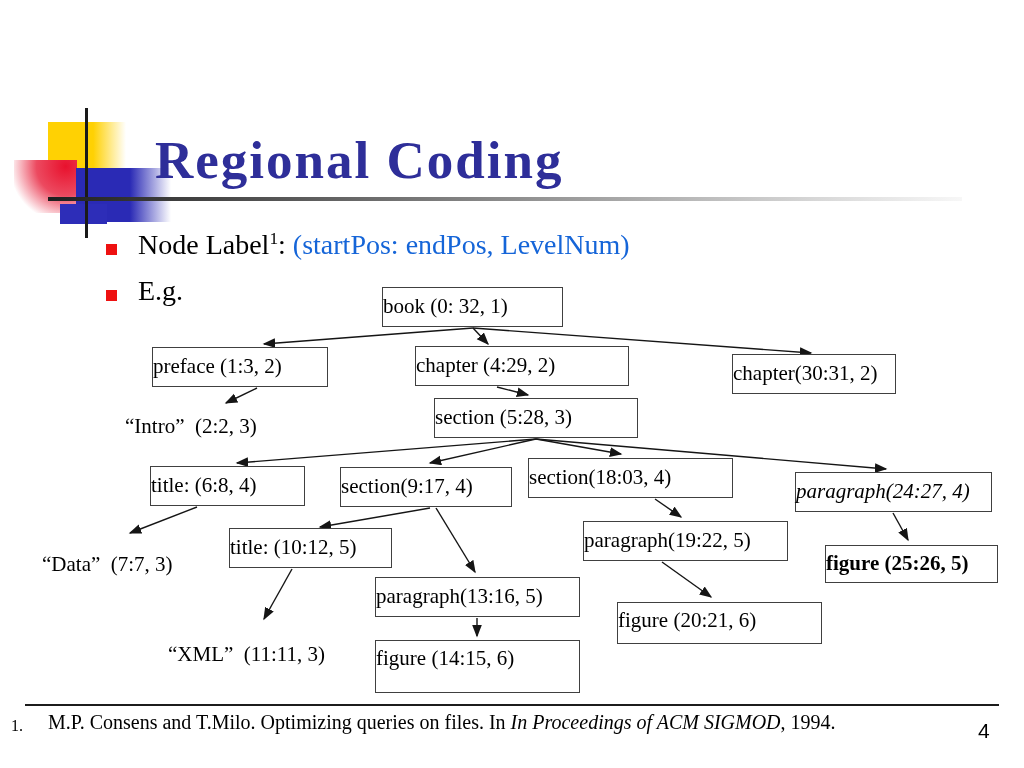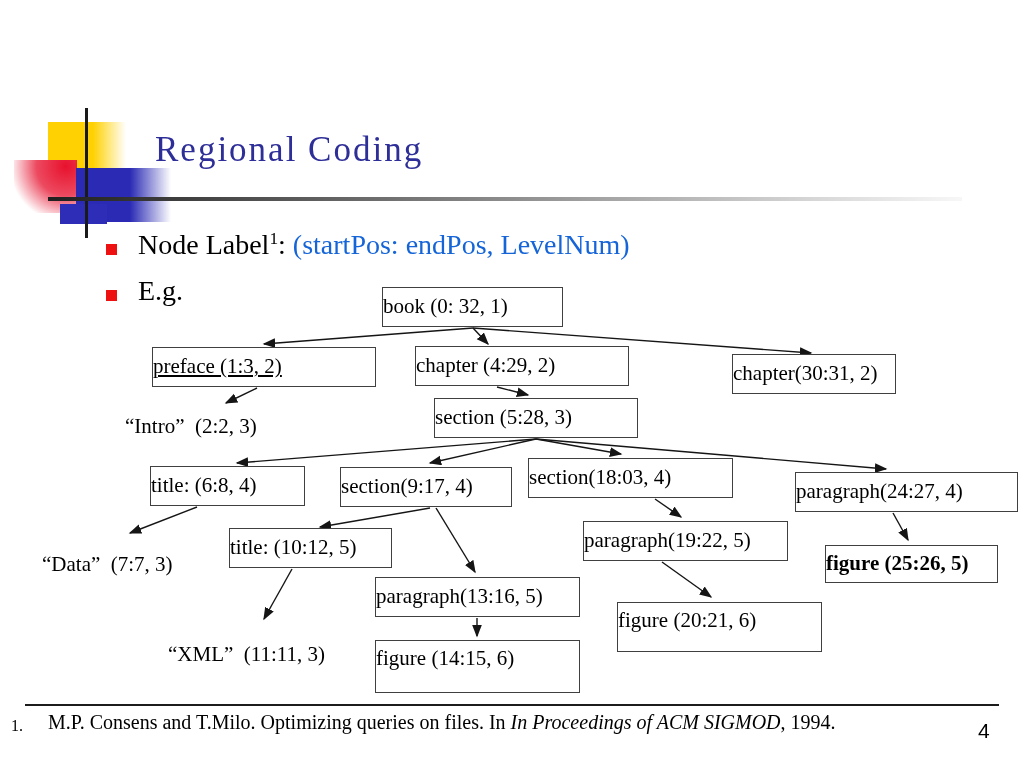--- a/index.html
+++ b/index.html
@@ -14,47 +14,47 @@
   .sq-red { left:14px; top:160px; width:63px; height:53px;
     background:radial-gradient(circle at 82% 12%, #e8112d 0%, #ec4a60 42%, rgba(255,255,255,0) 80%); }
   .sq-blue { left:76px; top:168px; width:98px; height:54px;
     background:linear-gradient(to right,#2a2ab5 55%,rgba(42,42,181,0) 97%); }
   .sq-blue-small { left:60px; top:204px; width:47px; height:20px; background:#2d2db8; }
   .vline { position:absolute; left:85px; top:108px; width:3px; height:130px; background:#1a1a1a; }
   .rule { position:absolute; left:48px; top:197px; width:914px; height:4px;
     background:linear-gradient(to right,#1f1f1f,#8c8c8c 50%,#d9d9d9 85%,#f7f7f7 100%); }
   
   .title { position:absolute; left:155px; top:131px; margin:0;
-    font-size:35px; font-weight:400; color:#2e2e99; letter-spacing:2px; line-height:1.1; }
+    font-size:53px; font-weight:700; color:#2e2e99; letter-spacing:2px; line-height:1.1; }
   
   .bullet-sq { position:absolute; width:11px; height:11px; background:#ee1111; }
   .b1 { left:106px; top:244px; } .b2 { left:106px; top:290px; }
   .bullet-text { position:absolute; left:138px; font-size:28px; color:#000; white-space:pre; }
   .bt1 { top:229px; } .bt2 { top:275px; }
   .bullet-text sup { font-size:62%; }
   .hl-blue { color:#1565d8; }
   
   .tbox { position:absolute; box-sizing:border-box; height:40px;
     border:1.6px solid #404040; background:#fff; color:#000;
     font-size:21px; line-height:36px; white-space:pre; }
   .tlabel { position:absolute; font-size:21px; color:#000; white-space:pre; }
   .n-book  { left:382px; top:287px; width:181px; }
-  .n-pref  { left:152px; top:347px; width:224px;text-decoration:underline; }
+  .n-pref  { left:152px; top:347px; width:176px; }
   .n-chap  { left:392px; top:346px; width:214px;margin-left:23px; }
   .n-chap2 { left:732px; top:354px; width:164px; }
   .n-sec5  { left:434px; top:398px; width:204px; }
   .n-tit6  { left:150px; top:466px; width:155px; }
   .n-sec9  { left:340px; top:467px; width:172px; }
   .n-sec18 { left:528px; top:458px; width:205px; }
-  .n-par24 { left:795px; top:472px; width:223px; }
+  .n-par24 { left:795px; top:472px; width:197px;font-style:italic; }
   .n-tit10 { left:229px; top:528px; width:163px; }
   .n-par19 { left:583px; top:521px; width:205px; }
   .n-fig25 { left:825px; top:545px; width:173px; height:38px; line-height:34px;font-weight:bold; }
   .n-par13 { left:375px; top:577px; width:205px; }
-  .n-fig20 { left:617px; top:602px; width:205px; height:50px; line-height:34px; }
+  .n-fig20 { left:617px; top:602px; width:205px; height:42px; line-height:34px; }
   .n-fig14 { left:375px; top:640px; width:205px; height:53px; line-height:35px; }
   .n-intro { left:125px; top:414px; }
   .n-data  { left:42px;  top:552px; }
   .n-xml   { left:168px; top:642px; }
   .edges { position:absolute; left:0; top:0; pointer-events:none; }
   .edges line { stroke:#151515; stroke-width:1.4; }
   
   .footer-line { position:absolute; left:25px; top:704px; width:974px; height:2px; background:#1c1c1c; }
   .fn-marker { position:absolute; left:11px; top:717px; font-size:16px; color:#000; }
   .fn-text { position:absolute; left:48px; top:711px; font-size:20px; color:#000; white-space:pre; }

